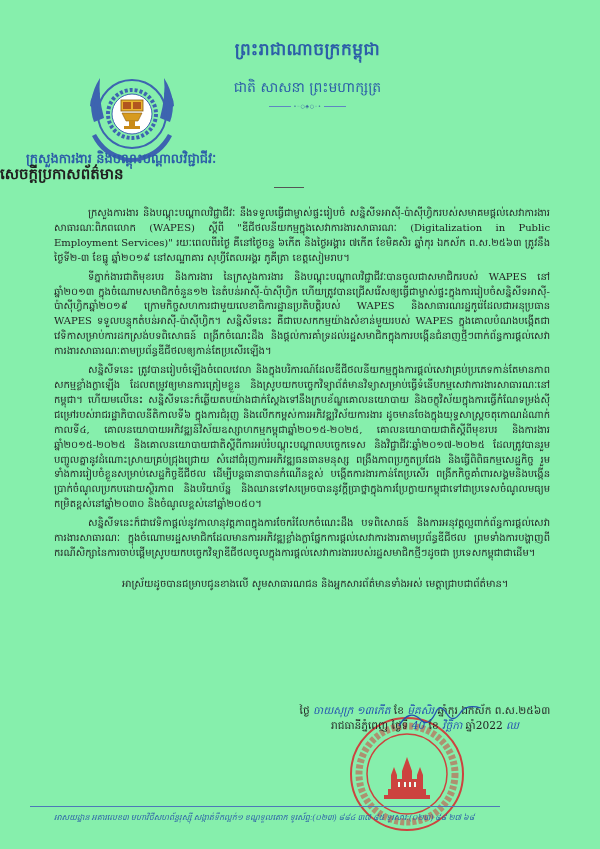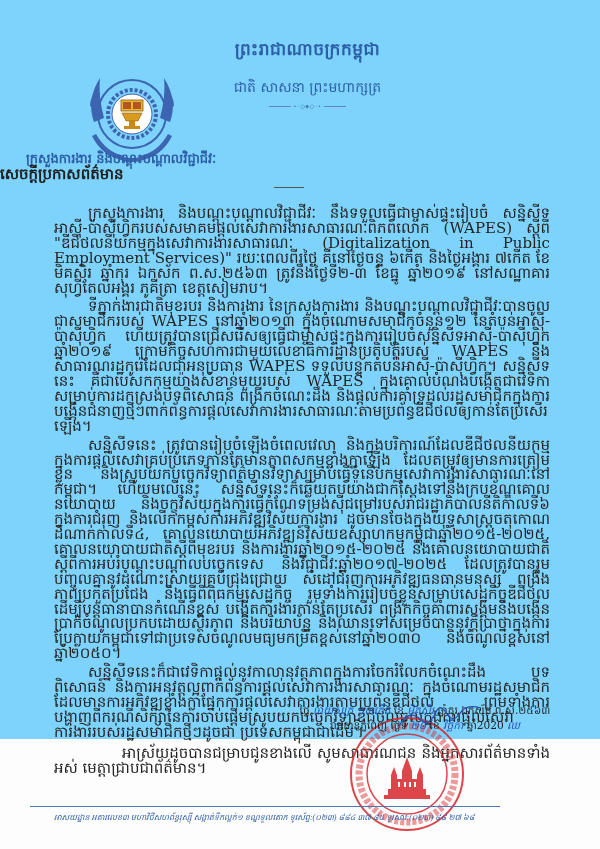--- a/index.html
+++ b/index.html
@@ -1,20 +1,20 @@
 <!DOCTYPE html>
 <html><head>
   <meta charset="utf-8">
   <style>
     * { box-sizing: border-box; margin: 0; padding: 0; }
     html, body {
       width: 600px; height: 849px; background: #fdfdfd;
       font-family: "DejaVu Serif", serif; color: #1c1c1c; overflow: hidden;
     }
-    .page { position: relative; width: 600px; height: 739px; background: #7dd3fc; }
+    .page { position: relative; width: 600px; height: 849px; background: #86efac; }
 
     
     .kingdom {
       position: absolute; left: 200px; top: 38px; width: 215px; text-align: center;
       color: #2c5ea8;
     }
     .kingdom .k1 { font-family: "DejaVu Sans", sans-serif; font-weight: bold; font-size: 17px; line-height: 22px; letter-spacing: 0.5px; }
     .kingdom .k2 { font-family: "DejaVu Sans", sans-serif; font-size: 14px; line-height: 22px; margin-top: 16px; }
     .orn {
       display: flex; align-items: center; justify-content: center; gap: 3px; margin-top: 5px; height: 6px;
@@ -32,24 +32,24 @@
     }
     .doc-title {
       position: absolute; left: 0; width: 600px; top: 164px; 
       font-family: "DejaVu Sans", sans-serif; font-weight: bold; font-size: 15px; color: #202020;
     }
     .title-rule { position: absolute; left: 274px; top: 187px; width: 30px; height: 1px; background: #555; }
 
     
     .body {
       position: absolute; left: 54px; top: 206px; width: 496px;
-      font-size: 15px; line-height: 14.9px; text-align: justify; color: #232323;
+      font-size: 10px; line-height: 14.9px; text-align: justify; color: #232323;
     }
     .body p { text-indent: 34px; margin-bottom: 4px; }
-    .body .closing { text-indent: 68px; margin-top: 6px; }
+    .body .closing { text-indent: 68px; margin-top: 16px; }
 
     
     .date-block {
       position: absolute; left: 270px; top: 703px; width: 310px; text-align: center;
       font-size: 10.6px; line-height: 14.8px; color: #232323;
     }
     .hand { color: #2350b0; font-style: italic; font-family: "DejaVu Serif", serif; margin-top: 40px; }
 
     
     .seal { position: absolute; left: 348px; top: 715px; width: 118px; height: 118px; }
@@ -140,24 +140,24 @@
   <div class="date-block">
     <div>
       <span>ថ្ងៃ</span>
       <span class="hand">ចាយសុក្រ ១៣កើត</span>
       <span>ខែ</span>
       <span class="hand">មិគសិរ</span>
       <span>ឆ្នាំកុរ ឯកស័ក ព.ស.២៥៦៣</span>
     </div>
     <div>
       <span>រាជធានីភ្នំពេញ ថ្ងៃទី</span>
-      <span class="hand">២៨</span>
+      <span class="hand">40</span>
       <span>ខែ</span>
       <span class="hand">វិច្ឆិកា</span>
-      <span>ឆ្នាំ2020</span>
+      <span>ឆ្នាំ2022</span>
       <span class="hand">ឈ</span>
     </div>
   </div>
 
   <svg class="sig" viewBox="0 0 90 32">
     <path d="M4 22 q10 -18 22 -6 q8 8 16 -10 q4 -6 10 4 q6 10 14 -2 q6 -8 20 -4" fill="none" stroke="#2350b0" stroke-width="1.3"></path>
   </svg>
 
   <div class="footer-rule"></div>
   <div class="footer-text">អាសយដ្ឋាន អគារលេខ៣ មហាវិថីសហព័ន្ធរុស្ស៊ី សង្កាត់ទឹកល្អក់១ ខណ្ឌទួលគោក ទូរស័ព្ទ:(០២៣) ៨៨៤ ៣៧ ៨៥ ទូរសារ:(០២៣) ៨៨ ២៧ ៦៨</div>

